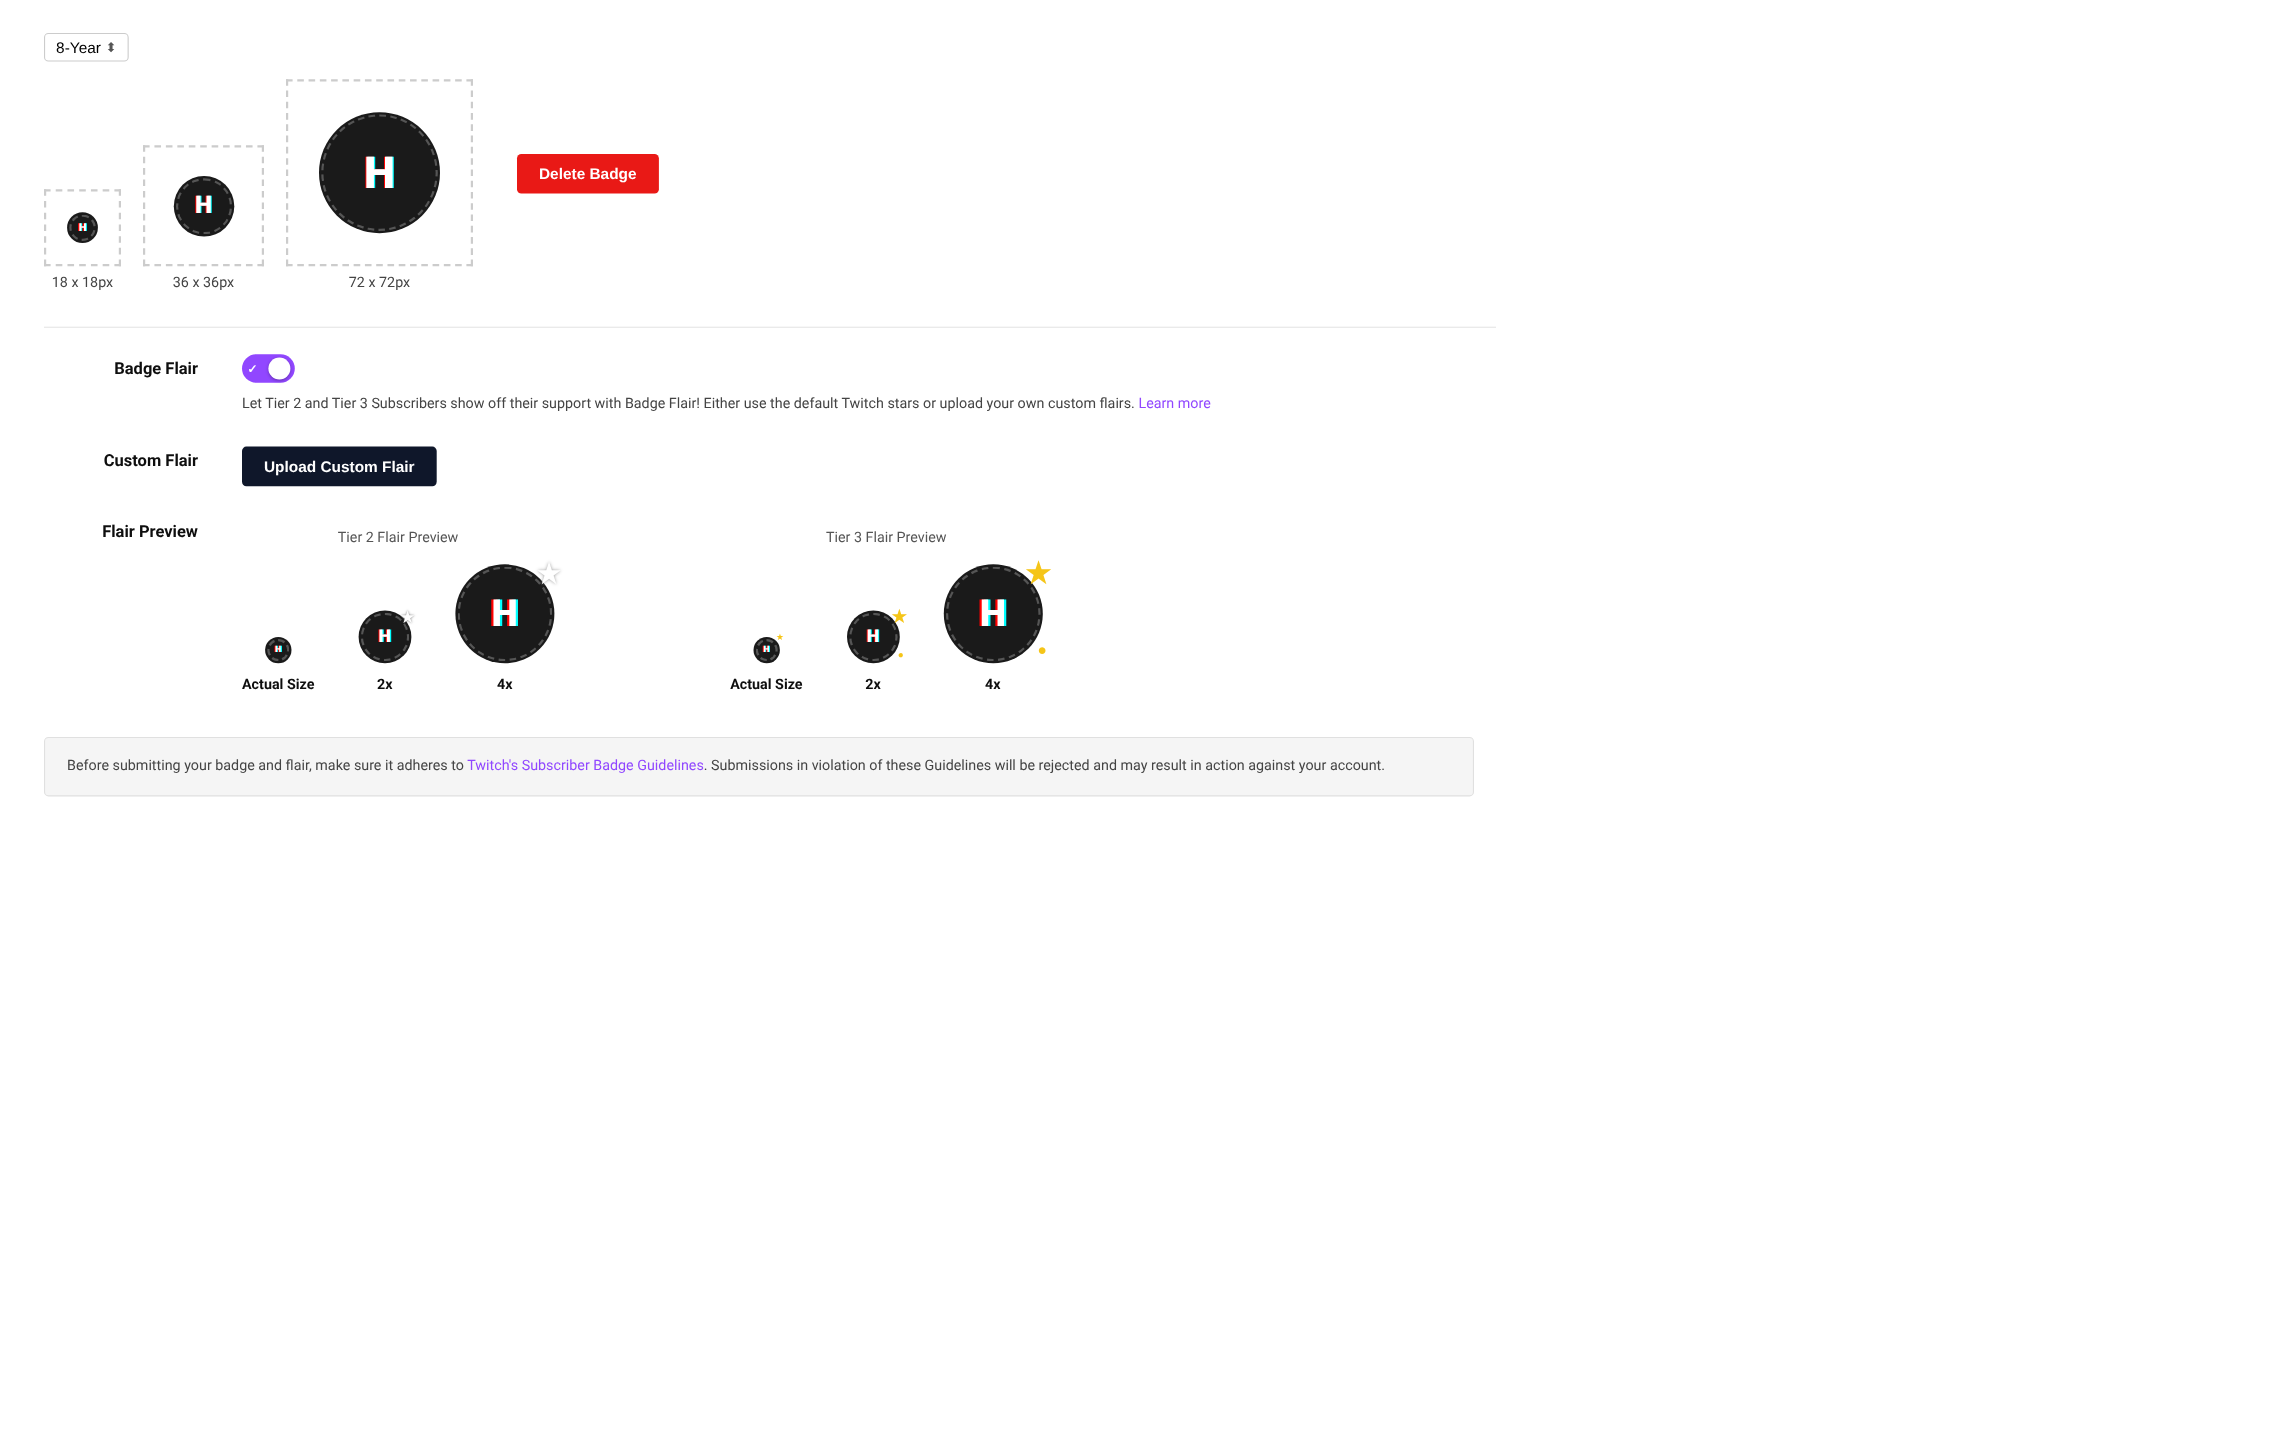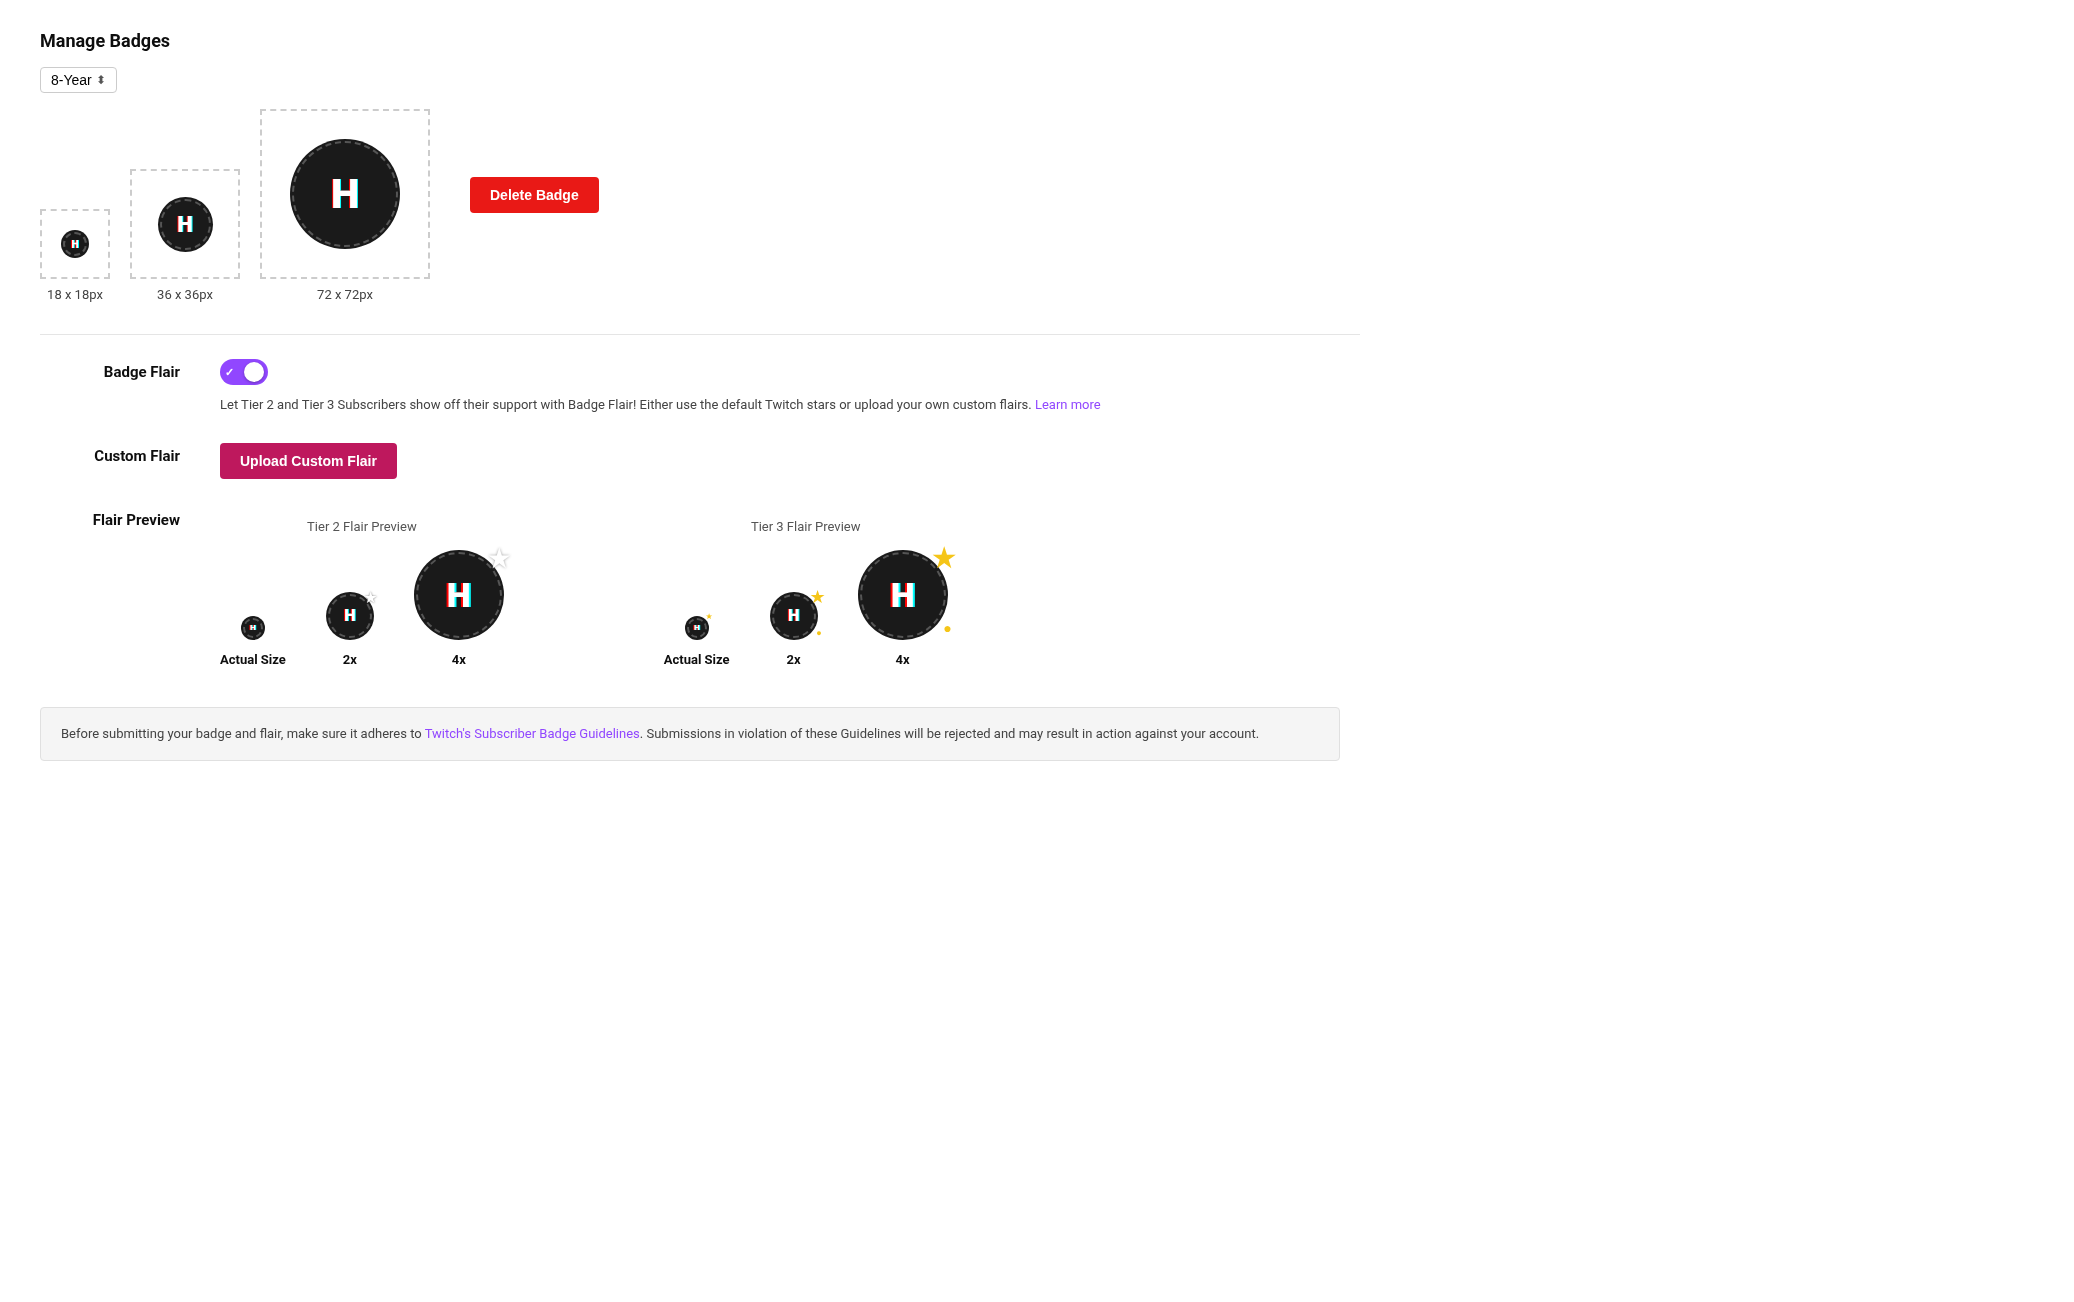--- a/index.html
+++ b/index.html
@@ -184,21 +184,21 @@
       line-height: 1.5;
     }
     .flair-desc a {
       color: #9147ff;
       text-decoration: none;
       text-align: center;
     }
 
     
     .upload-flair-btn {
-      background: #be185d;
+      background: #0f172a;
       color: #fff;
       border: none;
       border-radius: 4px;
       padding: 10px 20px;
       font-size: 14px;
       font-weight: 600;
       cursor: pointer;
     }
 
     
@@ -271,21 +271,20 @@
       align-items: flex-end;
       gap: 20px;
     }
   </style>
 </head>
 <body>
 
 <div class="page-container">
 
   <div>
-    <div class="section-title">Manage Badges</div>
 
     <div class="year-select-wrapper">
       <select>
         <option>1-Year</option>
         <option>2-Year</option>
         <option>3-Year</option>
         <option>4-Year</option>
         <option>5-Year</option>
         <option>6-Year</option>
         <option>7-Year</option>

